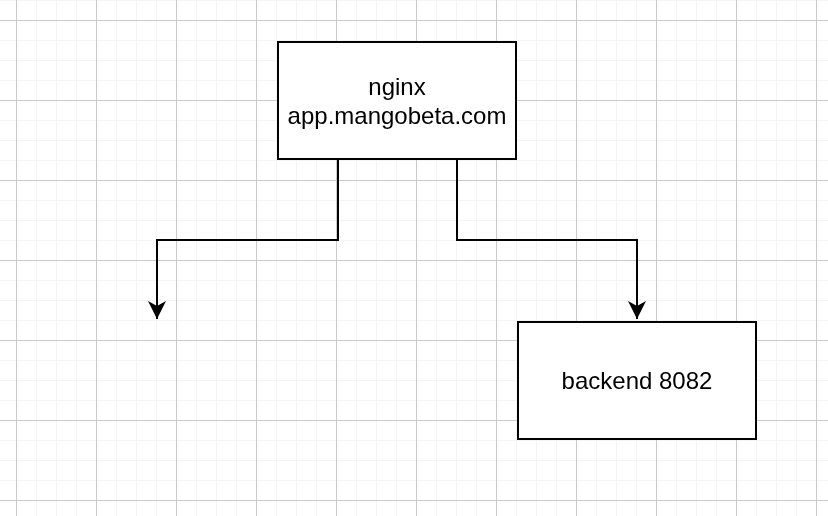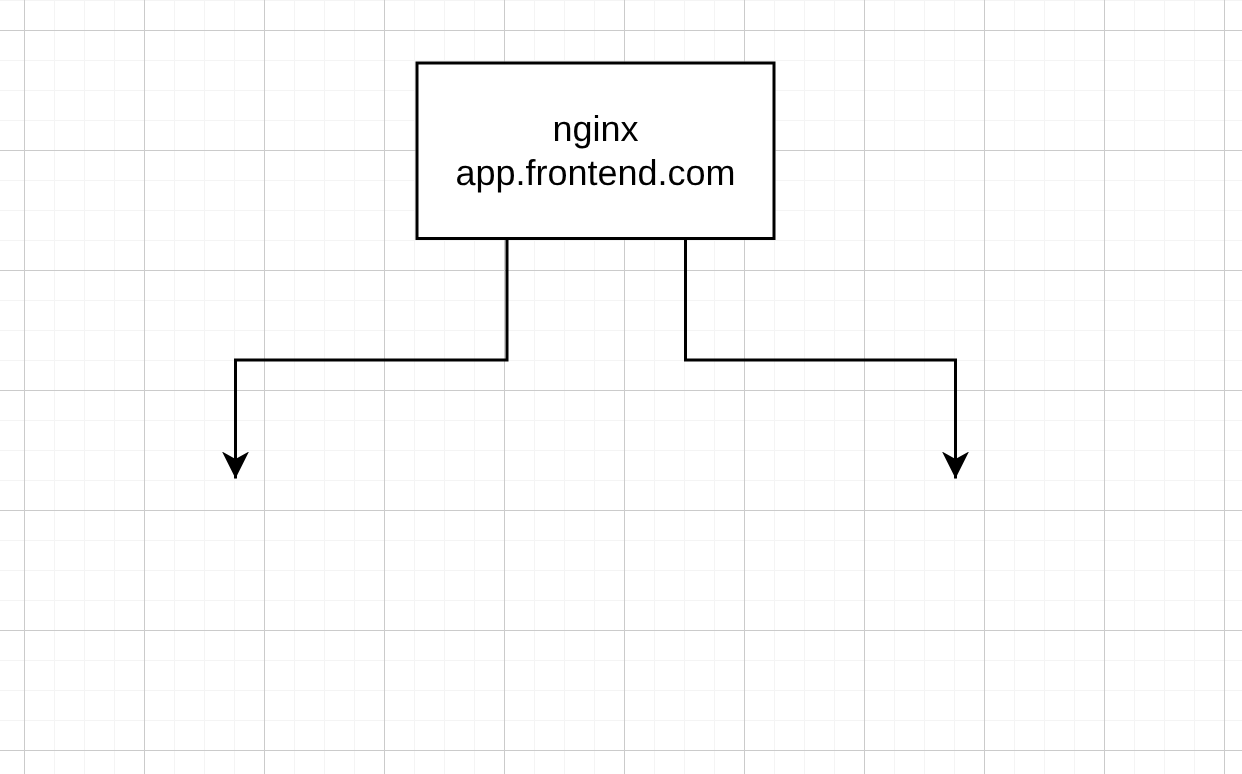--- a/index.html
+++ b/index.html
@@ -54,24 +54,27 @@
     stroke-miterlimit: 10;
   }
 </style>
 </head>
 <body>
 
 <div class="canvas">
 
   <div class="node" id="node-nginx">
     <div>nginx</div>
-    <div>app.frontend.com</div>
+    <div>app.mangobeta.com</div>
   </div>
 
 
+  <div class="node" id="node-backend">
+    <div>backend 8082</div>
+  </div>
 
   <svg class="edges" viewBox="0 0 828 516">
     <defs>
       <marker id="arrow" markerWidth="9" markerHeight="9" refX="9" refY="4.5" orient="auto" markerUnits="strokeWidth">
         <path d="M0,0 L9,4.5 L0,9 L2.5,4.5 Z" fill="#000000"></path>
       </marker>
     </defs>
     <polyline points="338,160 338,240 157,240 157,319" marker-end="url(#arrow)"></polyline>
     <polyline points="457,160 457,240 637,240 637,319" marker-end="url(#arrow)"></polyline>
   </svg>

